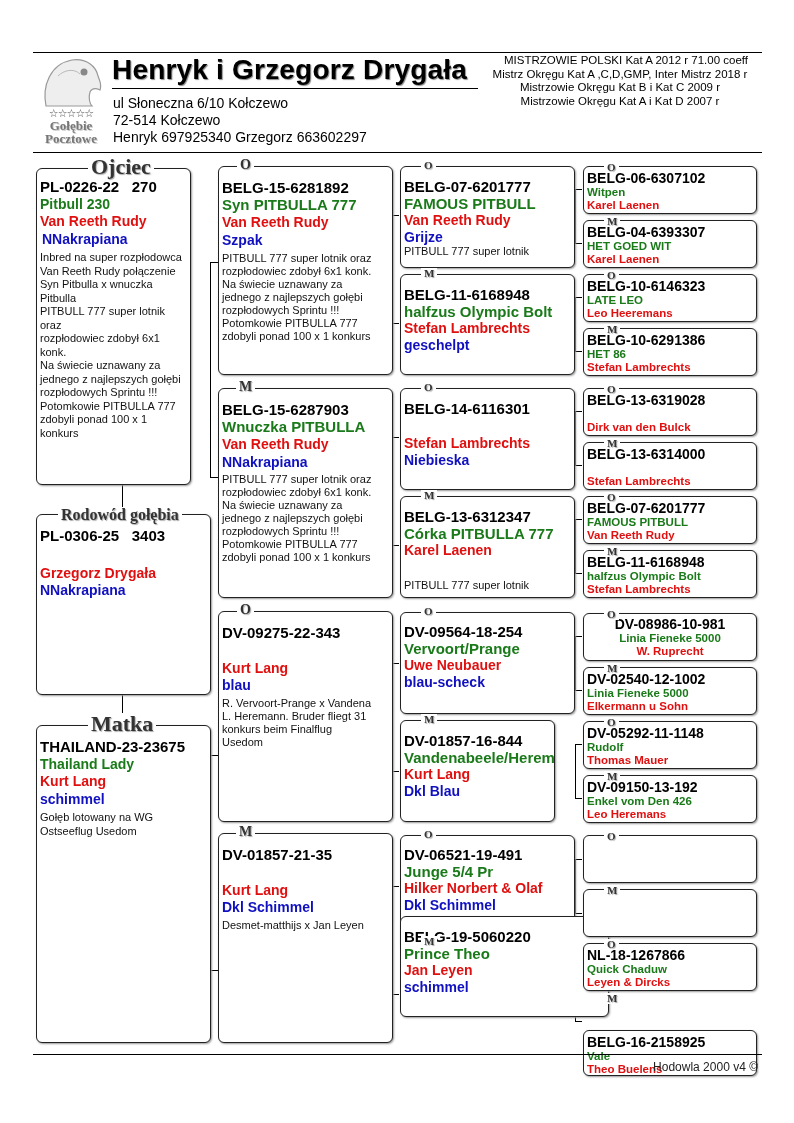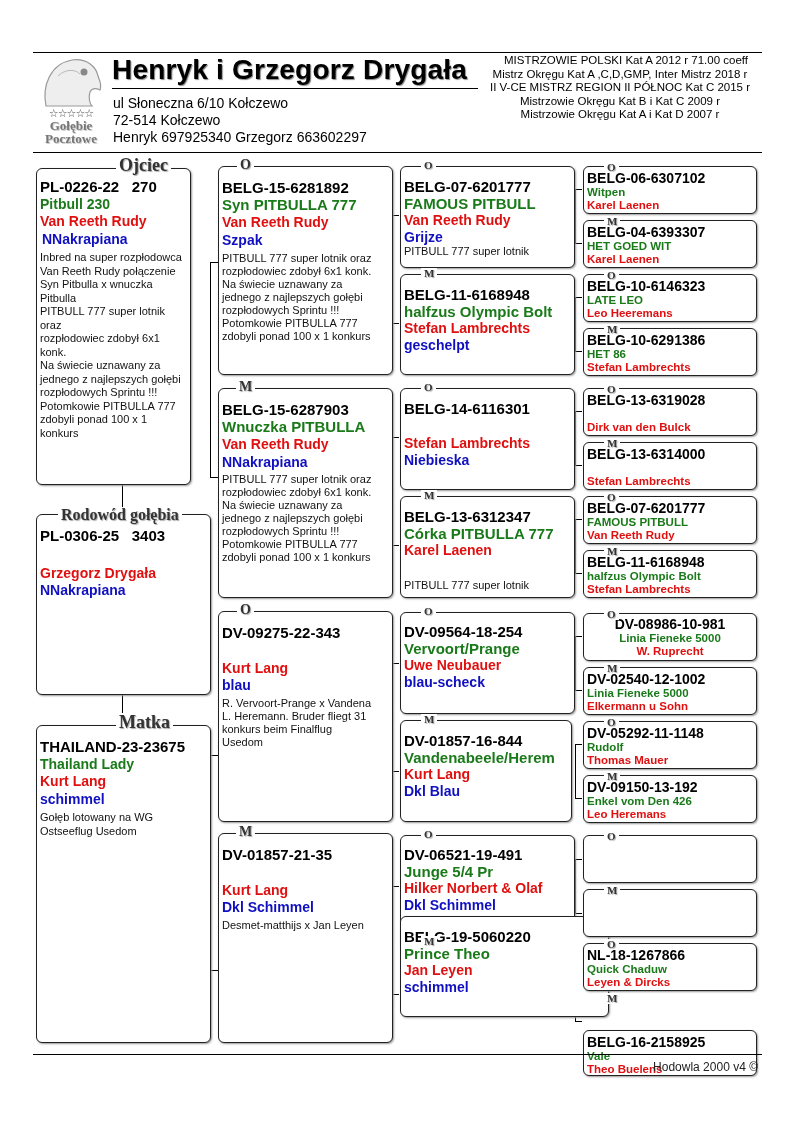--- a/index.html
+++ b/index.html
@@ -2,21 +2,21 @@
 <html><head>
 <meta charset="utf-8">
 <style>
   html,body{margin:0;padding:0;background:#fff;}
   body{width:794px;height:1123px;position:relative;font-family:"Liberation Sans",sans-serif;color:#000;overflow:hidden;}
   .abs{position:absolute;}
   .hline{position:absolute;height:0;border-top:1px solid #000;}
   .vline{position:absolute;width:0;border-left:1px solid #000;}
   .box{position:absolute;border:1px solid #222;border-radius:6px;background:#fff;box-shadow:1px 1px 2px #999;box-sizing:border-box;overflow:hidden;}
   .lbl{position:absolute;background:#fff;font-family:"Liberation Serif",serif;font-weight:bold;color:#333;text-shadow:1px 1px 1px #aaa;line-height:1;padding:0 3px;}
-  .lbl.big{font-size:18px;margin-left:28px;}
+  .lbl.big{font-size:22px;}
   .lbl.mid{font-size:16px;}
   .lbl.sm{font-size:14px;}
   .lbl.xs{font-size:11px;}
   .ring{font-weight:bold;color:#000;white-space:pre;}
   .name{font-weight:bold;color:#1a7a1a;}
   .breeder{font-weight:bold;color:#e01010;}
   .color{font-weight:bold;color:#1010c0;}
   .note{color:#111;}
   .g1 .ring{font-size:15px;}
   .g1 .name,.g1 .breeder,.g1 .color{font-size:14px;}
@@ -50,21 +50,20 @@
   <div style="font-family:'Liberation Serif',serif;font-weight:bold;font-size:13px;color:#777;line-height:13px;text-shadow:1px 1px 0 #ccc;">Pocztowe</div>
 </div>
 <div class="abs" style="left:112px;top:54px;font-size:28px;font-weight:bold;white-space:nowrap;text-shadow:1px 1px 1px #888;letter-spacing:0.2px;">Henryk i Grzegorz Drygała</div>
 <div class="hline" style="left:112px;top:88px;width:366px;"></div>
 <div class="abs" style="left:113px;top:95px;font-size:14px;white-space:nowrap;">ul Słoneczna 6/10 Kołczewo</div>
 <div class="abs" style="left:113px;top:112px;font-size:14px;white-space:nowrap;">72-514 Kołczewo</div>
 <div class="abs" style="left:113px;top:129px;font-size:14px;white-space:nowrap;">Henryk 697925340 Grzegorz 663602297</div>
 <div class="abs" style="left:478px;top:54px;width:284px;text-align:center;font-size:11.5px;line-height:13.5px;">
   <div style="padding-left:12px;">MISTRZOWIE POLSKI Kat A  2012 r 71.00 coeff</div>
   <div>Mistrz Okręgu Kat A ,C,D,GMP, Inter Mistrz 2018 r</div>
-  <div>II V-CE MISTRZ REGION II PÓŁNOC Kat C 2015 r</div>
   <div>Mistrzowie Okręgu Kat B i Kat C 2009 r</div>
   <div>Mistrzowie Okręgu Kat A i Kat D 2007 r</div>
 </div>
 <div class="hline" style="left:33px;top:152px;width:729px;"></div>
 
 <div class="vline" style="left:122px;top:484px;height:30px;"></div>
 <div class="vline" style="left:122px;top:694px;height:24px;"></div>
 
 <div class="hline" style="left:210px;top:262px;width:8px;"></div>
 <div class="hline" style="left:210px;top:477px;width:8px;"></div>
@@ -268,21 +267,21 @@
 <div class="box g3" style="left:400px;top:612px;width:175px;height:102px;">
   <div class="inner" style="top:10px;">
     <div class="ring">DV-09564-18-254</div>
     <div class="name">Vervoort/Prange</div>
     <div class="breeder">Uwe Neubauer</div>
     <div class="color" style="margin-top:1px;">blau-scheck</div>
   </div>
 </div>
 <div class="lbl xs" style="left:421px;top:606px;">O</div>
 
-<div class="box g3" style="left:400px;top:720px;width:172px;height:102px;">
+<div class="box g3" style="left:400px;top:720px;width:155px;height:102px;">
   <div class="inner" style="top:11px;">
     <div class="ring">DV-01857-16-844</div>
     <div class="name">Vandenabeele/Herem</div>
     <div class="breeder">Kurt Lang</div>
     <div class="color" style="margin-top:1px;">Dkl Blau</div>
   </div>
 </div>
 <div class="lbl xs" style="left:421px;top:714px;">M</div>
 
 <div class="box g3" style="left:400px;top:835px;width:175px;height:115px;">

